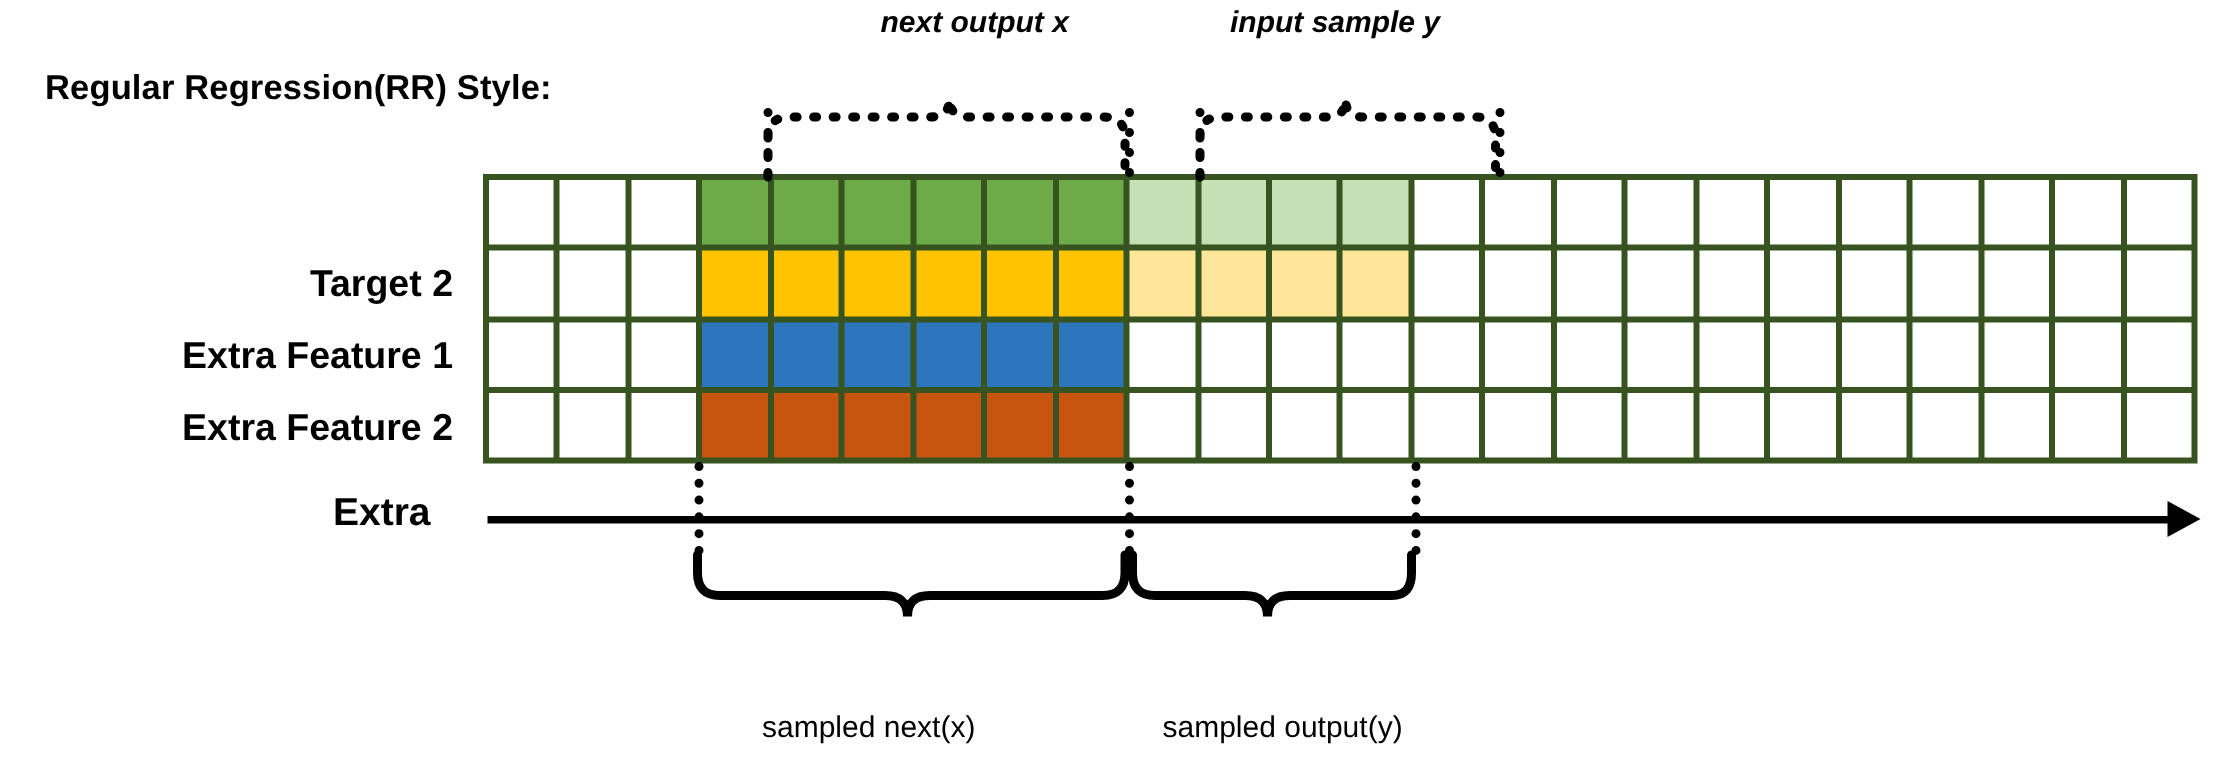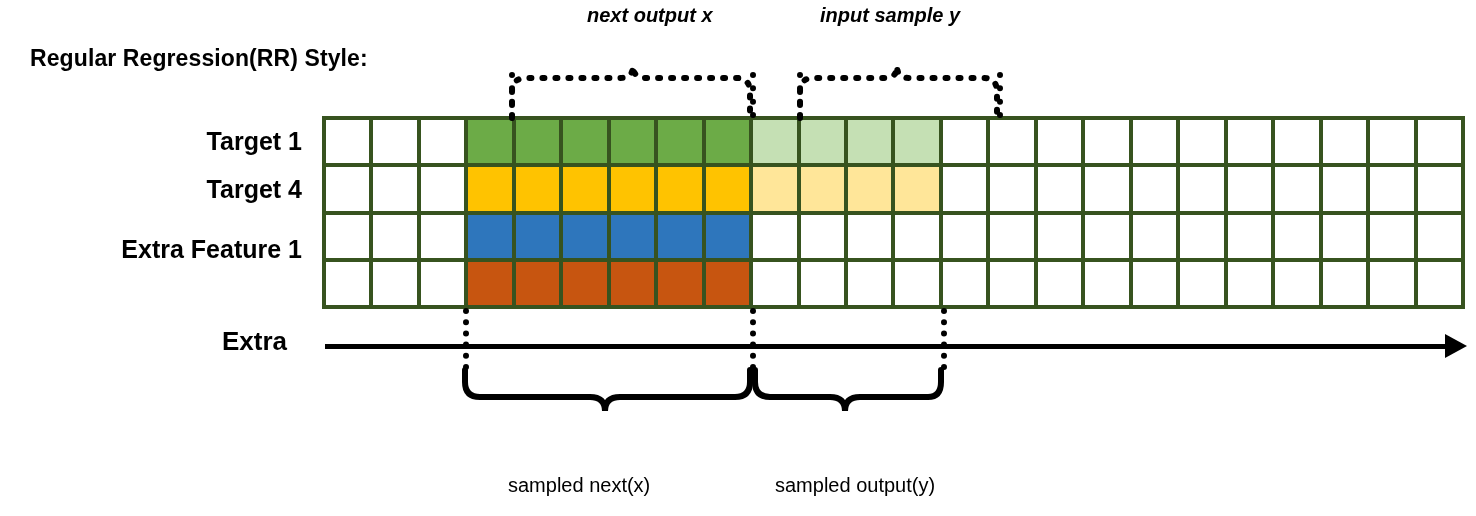--- a/index.html
+++ b/index.html
@@ -45,23 +45,23 @@
 <body>
 
 <div id="stage">
 
   <div class="title">Regular Regression(RR) Style:</div>
 
   <div class="toplabel" style="left:587px;top:4px;">next output x</div>
   <div class="toplabel" style="left:820px;top:4px;">input sample y</div>
 
   <div class="rowlabels">
-    <div class="rowlabel" style="top:0px;">Target 1</div>
-    <div class="rowlabel" style="top:48px;">Target 4</div>
-    <div class="rowlabel" style="top:108px;margin-left:16px;">Extra Feature 1</div>
+    <div class="rowlabel" style="top:48px;">Target 2</div>
+    <div class="rowlabel" style="top:96px;margin-left:16px;">Extra Feature 1</div>
+    <div class="rowlabel" style="top:144px;">Extra Feature 2</div>
   </div>
 
   <div id="grid">
       <div class="cell" style="background: rgb(255, 255, 255);"></div>
       <div class="cell" style="background: rgb(255, 255, 255);"></div>
       <div class="cell" style="background: rgb(255, 255, 255);"></div>
       <div class="cell" style="background: rgb(108, 171, 71);"></div>
       <div class="cell" style="background: rgb(108, 171, 71);"></div>
       <div class="cell" style="background: rgb(108, 171, 71);"></div>
       <div class="cell" style="background: rgb(108, 171, 71);"></div>

